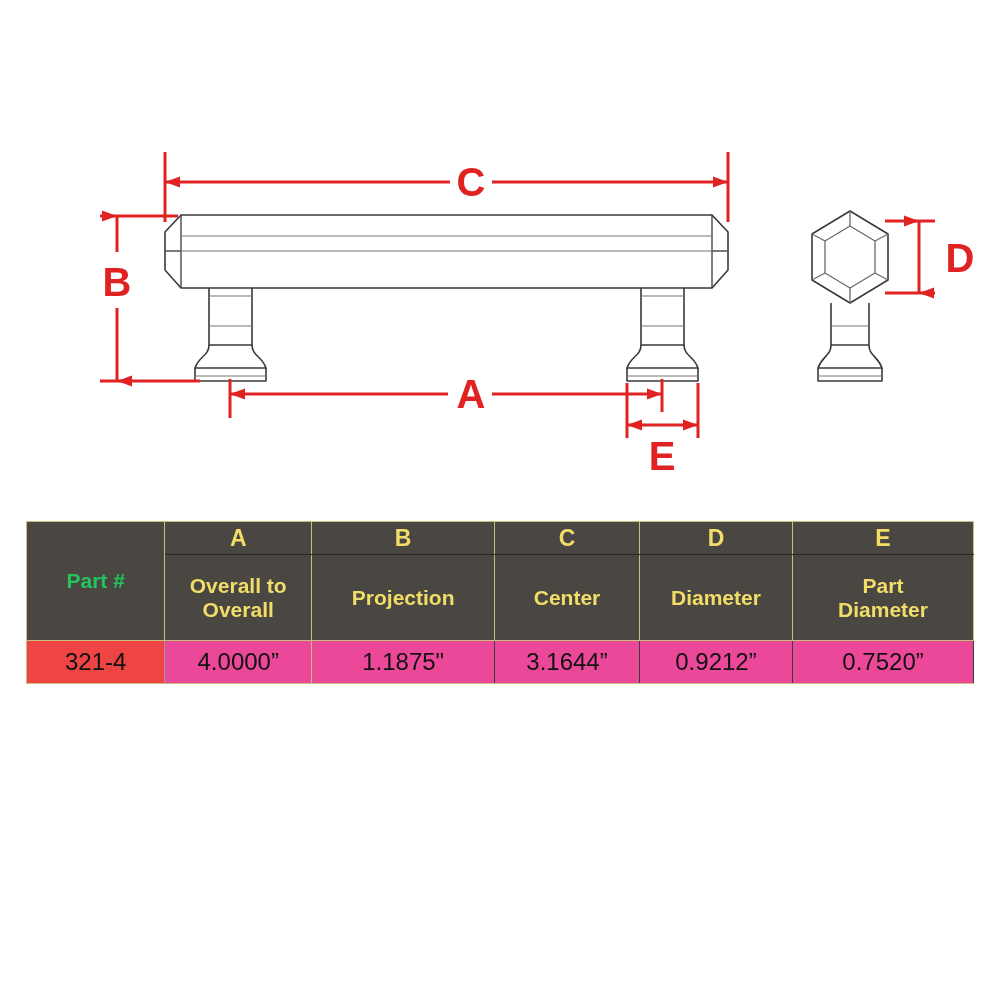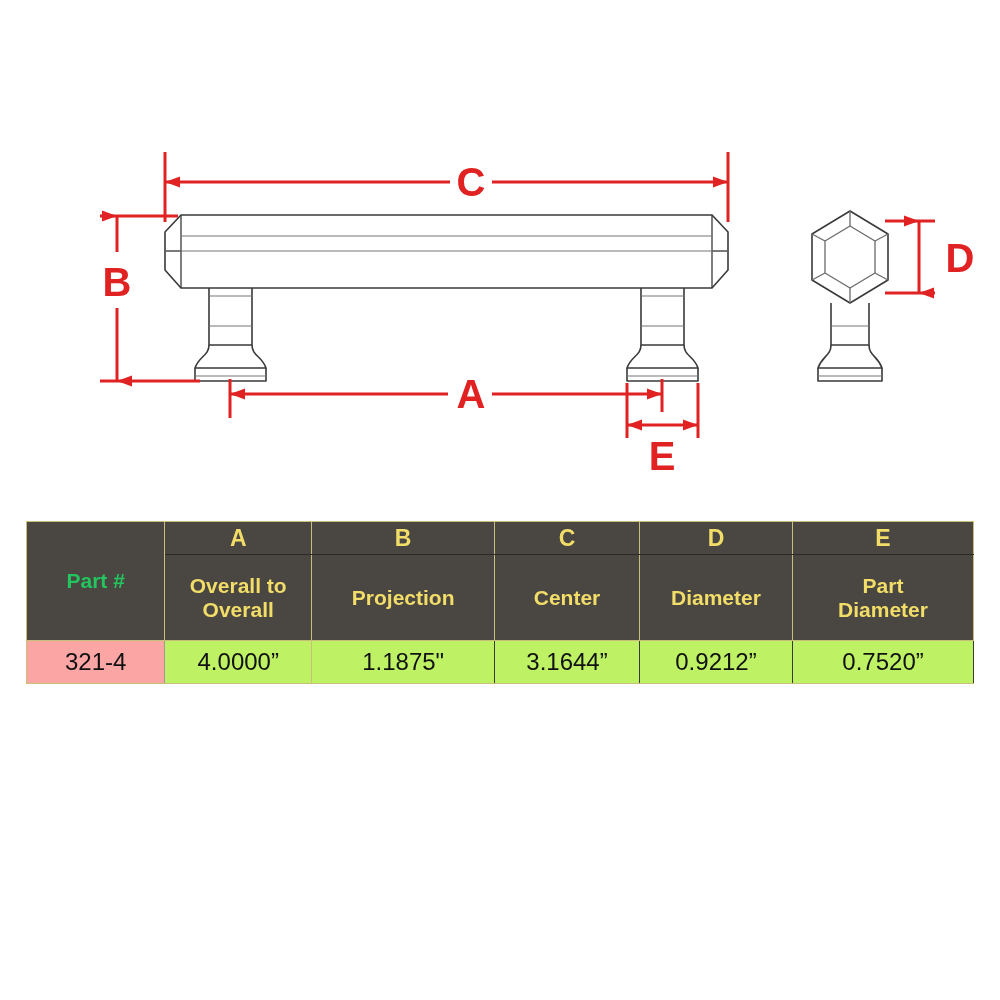--- a/index.html
+++ b/index.html
@@ -73,27 +73,27 @@
   .partno-head {
     background: #4a4742;
     color: #22c55e;
     font-weight: bold;
     font-size: 21px;
     vertical-align: bottom;
     padding-bottom: 14px;
     border-bottom: 1px solid #c8bf7a !important;
   }
   .data-cell {
-    background: #bef264;
+    background: #ec4899;
     color: #111111;
     height: 42px;
     font-size: 24px;
   }
   .data-cell.part {
-    background: #fca5a5;
+    background: #ef4444;
     border-right: 1px solid #9a9a96 !important;
   }
   .data-cell.sep {
     border-left: 1px solid #3a3a37 !important;
     border-right: 1px solid #3a3a37 !important;
   }
 </style>
 </head>
 <body>
 

